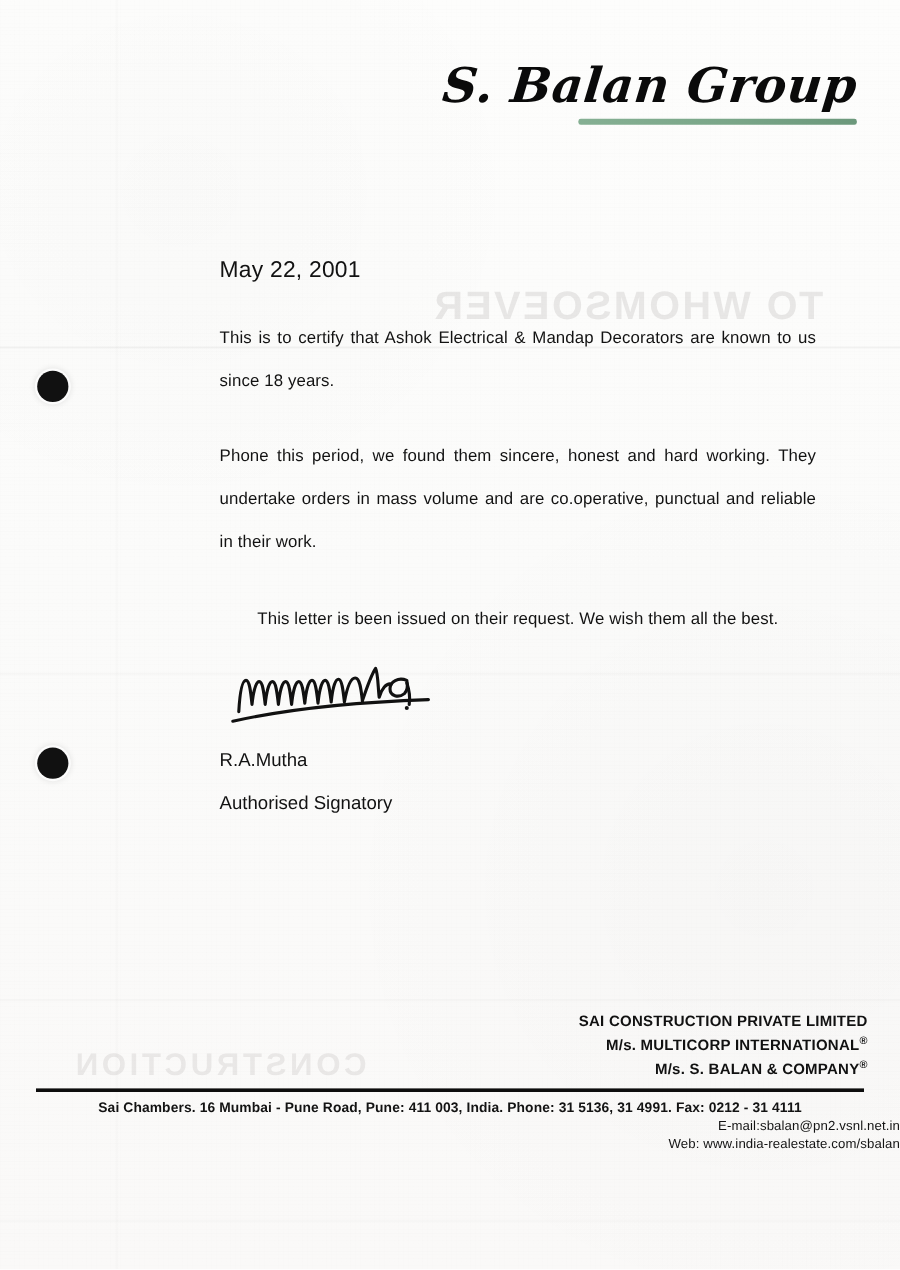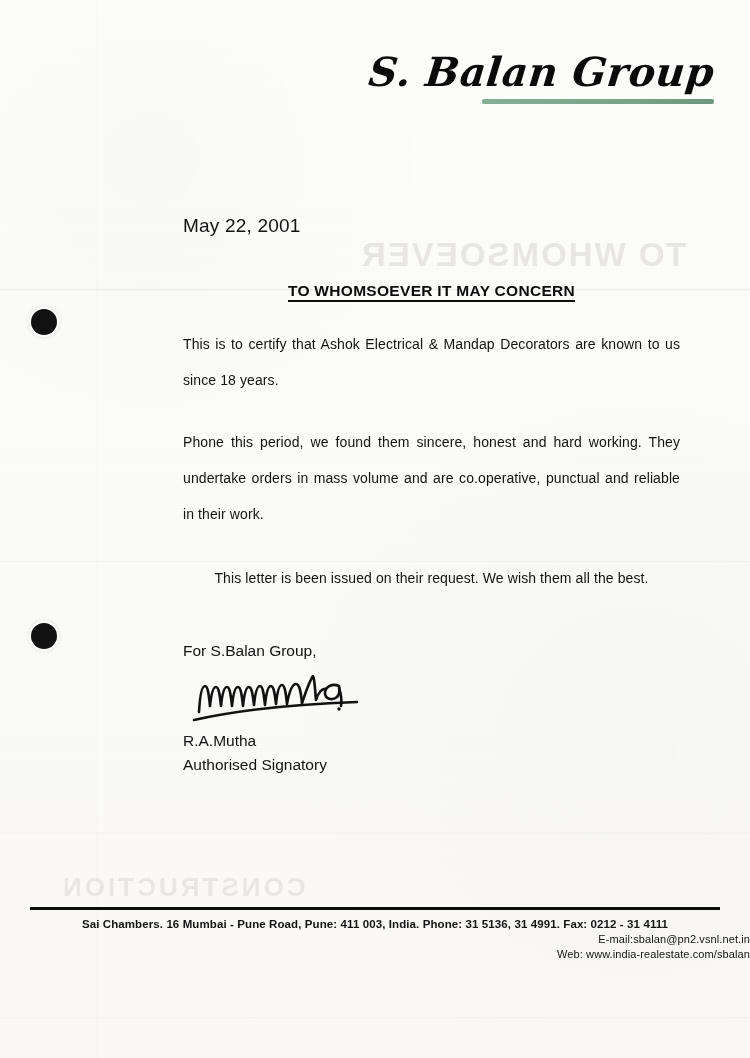--- a/index.html
+++ b/index.html
@@ -155,21 +155,21 @@
   #signature {
     position: relative;
     height: 62px;
     margin-top: 6px;
     margin-left: 6px;
     width: 260px;
   }
   #signature svg { display: block; }
 
   .signer {
-    margin-top: 2px;
+    margin-top: 14px;
     font-size: 15.5px;
     line-height: 22px;
     color: #121212;
   }
 
   
   #footer {
     position: absolute;
     left: 0;
     right: 0;
@@ -231,29 +231,25 @@
 
   <div id="letterhead">
     <div class="brand">S. Balan Group</div>
     <div class="rule"></div>
   </div>
 
   <div id="body-block">
 
     <div class="date">May 22,  2001</div>
 
-    <div class="subject">
-      <span>TO WHOMSOEVER IT MAY CONCERN</span>
-    </div>
 
     <p class="para p1">This is to certify that Ashok Electrical &amp; Mandap Decorators are known to us since 18 years.</p>
     <p class="para p2">Phone this period, we found them sincere, honest and hard working. They undertake orders in mass volume and are co.operative, punctual and reliable in their work.</p>
     <p class="para p3 last">This letter is been issued on their request.  We wish them all the best.</p>
 
-    <div class="signoff">For S.Balan Group,</div>
 
     <div id="signature">
       <svg width="260" height="62" viewBox="0 0 260 62" fill="none" xmlns="http://www.w3.org/2000/svg" aria-hidden="true">
         <g stroke="#111111" stroke-width="2.6" stroke-linecap="round" stroke-linejoin="round" fill="none">
           <path d="M10 46 C 11 28, 13 20, 16 20 C 19 20, 20 30, 21 40 C 22 30, 24 21, 27 21 C 30 21, 31 31, 32 40
                    C 33 30, 35 21, 38 21 C 41 21, 42 31, 43 40 C 44 30, 46 21, 49 21 C 52 21, 53 31, 54 40
                    C 55 30, 57 21, 60 21 C 63 21, 64 31, 65 39 C 66 29, 68 20, 71 20 C 74 20, 75 30, 76 39
                    C 77 29, 79 20, 82 20 C 85 20, 86 30, 87 38 C 88 28, 90 19, 93 19 C 96 19, 97 29, 98 38
                    C 100 27, 103 18, 107 18 C 111 18, 112 28, 113 37"></path>
           <path d="M113 37 C 116 28, 120 16, 124 10 C 126 14, 126 26, 127 34 C 129 27, 133 22, 137 23"></path>
@@ -264,20 +260,31 @@
         <circle cx="150" cy="43" r="1.7" fill="#111111"></circle>
       </svg>
     </div>
 
     <div class="signer">R.A.Mutha</div>
     <div class="signer">Authorised Signatory</div>
   </div>
 
   <div id="footer">
 
+    <div class="companies">
+      <div>
+        <span>SAI CONSTRUCTION PRIVATE LIMITED</span><span class="reg"></span>
+      </div>
+      <div>
+        <span>M/s. MULTICORP INTERNATIONAL</span><span class="reg">®</span>
+      </div>
+      <div>
+        <span>M/s. S. BALAN &amp; COMPANY</span><span class="reg">®</span>
+      </div>
+    </div>
 
     <div class="footer-rule"></div>
 
     <div class="contact">
       <div class="r1">Sai Chambers. 16 Mumbai - Pune Road, Pune: 411 003, India. Phone: 31 5136, 31 4991. Fax: 0212 - 31 4111</div>
       <div class="r2">E-mail:sbalan@pn2.vsnl.net.in</div>
       <div class="r3">Web: www.india-realestate.com/sbalan</div>
     </div>
   </div>
 

